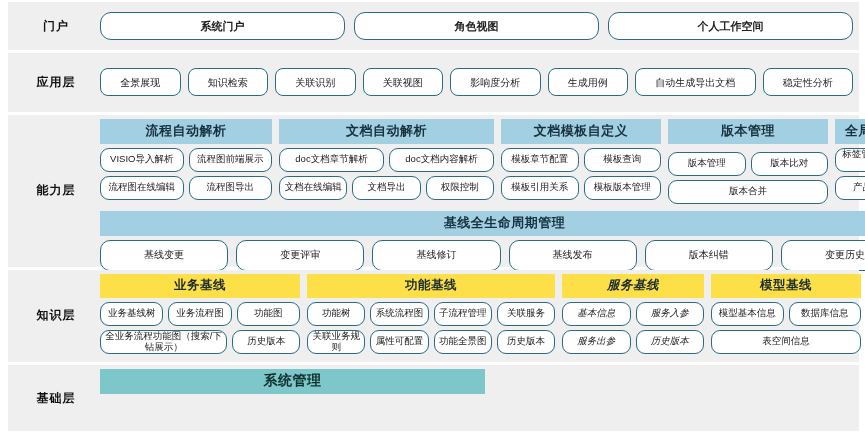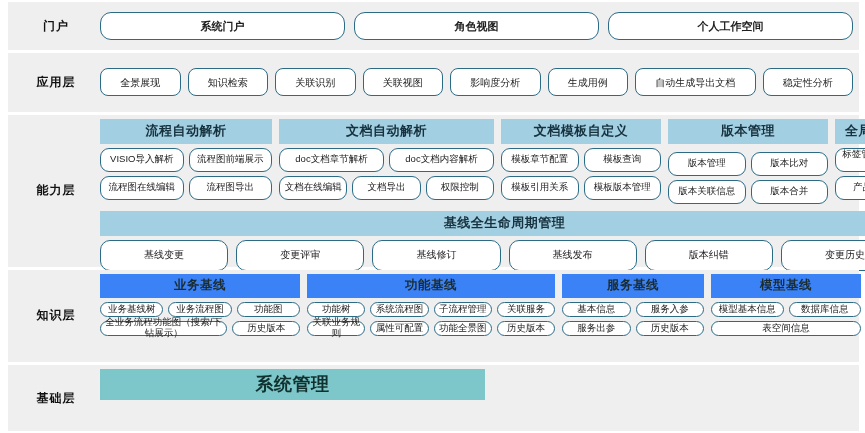--- a/index.html
+++ b/index.html
@@ -84,38 +84,38 @@
     font-size:13px;font-weight:bold;color:#16323e;
     padding:3px 2px 4px;letter-spacing:0.5px;
   }
   .life-row{display:flex;gap:8px;}
   .life-row .pill{flex:1 1 0;height:31px;font-size:10px;border-radius:10px;}
 
   
   .know-body{gap:7px;}
   .know-group{display:flex;flex-direction:column;gap:4px;}
   .know-head{
-    background:#3b82f6;text-align:center;
+    background:#fde047;text-align:center;
     font-size:12.5px;font-weight:bold;color:#1b2c31;
     padding:3px 2px 4px;letter-spacing:0.5px;
   }
   .know-rows{display:flex;flex-direction:column;gap:4px;}
   .know-line{display:flex;gap:5px;}
-  .know-line .pill{height:15px;flex:1 1 0;}
+  .know-line .pill{height:24px;flex:1 1 0;}
   .know-g1{flex:0 0 200px;}
   .know-g2{flex:0 0 248px;}
-  .know-g3{flex:0 0 142px;}
+  .know-g3{flex:0 0 142px;font-style:italic;}
   .know-g4{flex:0 0 150px;}
 
   
   .base-body{gap:28px;}
   .base-group{display:flex;flex-direction:column;gap:5px;}
   .base-head{
     background:#7dc6c9;text-align:center;
-    font-size:18px;font-weight:bold;color:#10312f;
+    font-size:14px;font-weight:bold;color:#10312f;
     padding:3px 2px 4px;letter-spacing:0.5px;
   }
   .base-line{display:flex;gap:6px;padding:0 14px;}
   .base-line .pill{height:25px;flex:1 1 0;}
   .base-g1{flex:0 0 385px;}
   .base-g2{flex:0 0 345px;}
   .jira{color:#303030;text-decoration:underline wavy #e03b2b;text-underline-offset:3px;}
 </style>
 </head>
 <body>
@@ -195,21 +195,20 @@
         </div>
 
         <div class="cap-group cap-g4">
           <div class="grp-head">版本管理</div>
           <div class="grp-rows">
             <div class="grp-line">
               <div class="pill">版本管理</div>
               <div class="pill">版本比对</div>
             </div>
             <div class="grp-line">
-              <div class="pill">版本关联信息</div>
               <div class="pill">版本合并</div>
             </div>
           </div>
         </div>
 
         <div class="cap-group cap-g5">
           <div class="grp-head">全局配置</div>
           <div class="grp-rows">
             <div class="grp-line">
               <div class="pill">标签管理/自定义</div>

